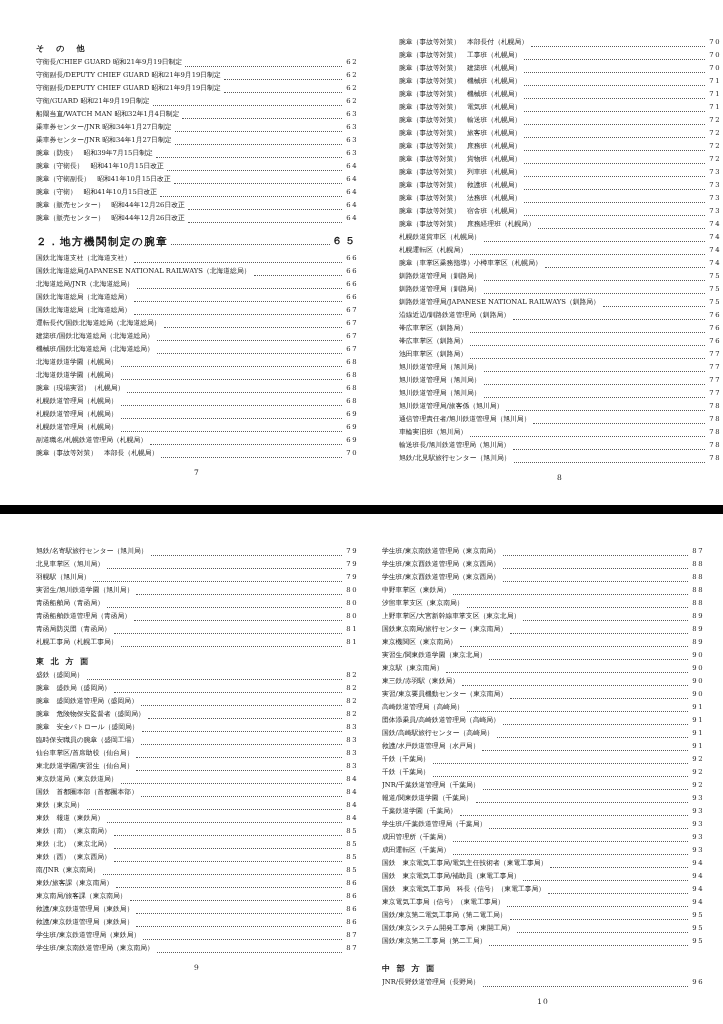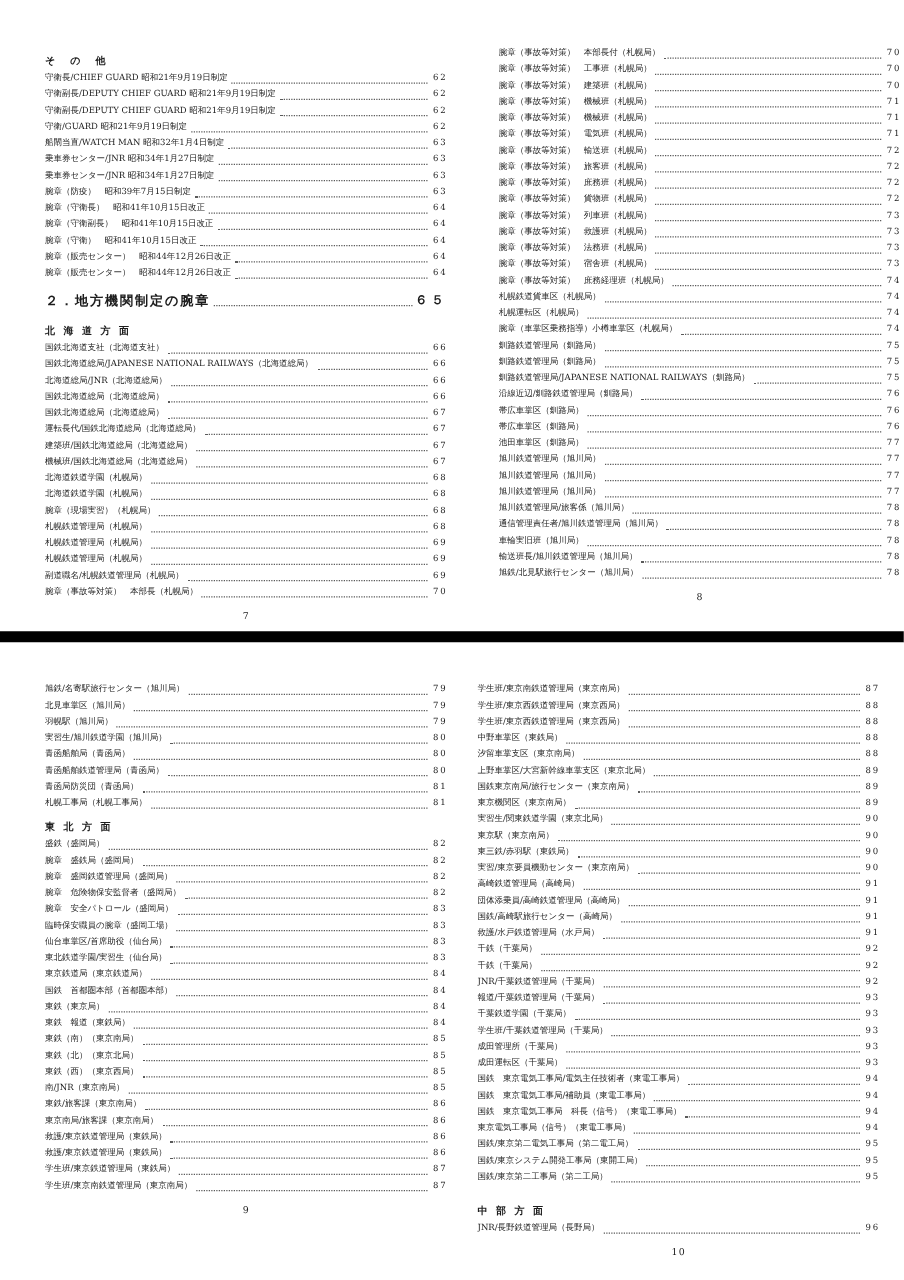--- a/index.html
+++ b/index.html
@@ -100,21 +100,20 @@
           <div class="row">
             <span class="txt">腕章（販売センター）　昭和44年12月26日改正</span>
             <span class="leader"></span>
             <span class="pnum">64</span>
           </div>
           <div class="row section-row">
             <span class="txt">２．地方機関制定の腕章</span>
             <span class="leader"></span>
             <span class="pnum">６５</span>
           </div>
-          <div class="subheader">北 海 道 方 面</div>
           <div class="row">
             <span class="txt">国鉄北海道支社（北海道支社）</span>
             <span class="leader"></span>
             <span class="pnum">66</span>
           </div>
           <div class="row">
             <span class="txt">国鉄北海道総局/JAPANESE NATIONAL RAILWAYS（北海道総局）</span>
             <span class="leader"></span>
             <span class="pnum">66</span>
           </div>
@@ -615,21 +614,21 @@
             <span class="txt">千鉄（千葉局）</span>
             <span class="leader"></span>
             <span class="pnum">92</span>
           </div>
           <div class="row">
             <span class="txt">JNR/千葉鉄道管理局（千葉局）</span>
             <span class="leader"></span>
             <span class="pnum">92</span>
           </div>
           <div class="row">
-            <span class="txt">報道/千葉鉄道管理局（千葉局）</span>
+            <span class="txt">報道/関東鉄道学園（千葉局）</span>
             <span class="leader"></span>
             <span class="pnum">93</span>
           </div>
           <div class="row">
             <span class="txt">千葉鉄道学園（千葉局）</span>
             <span class="leader"></span>
             <span class="pnum">93</span>
           </div>
           <div class="row">
             <span class="txt">学生班/千葉鉄道管理局（千葉局）</span>

